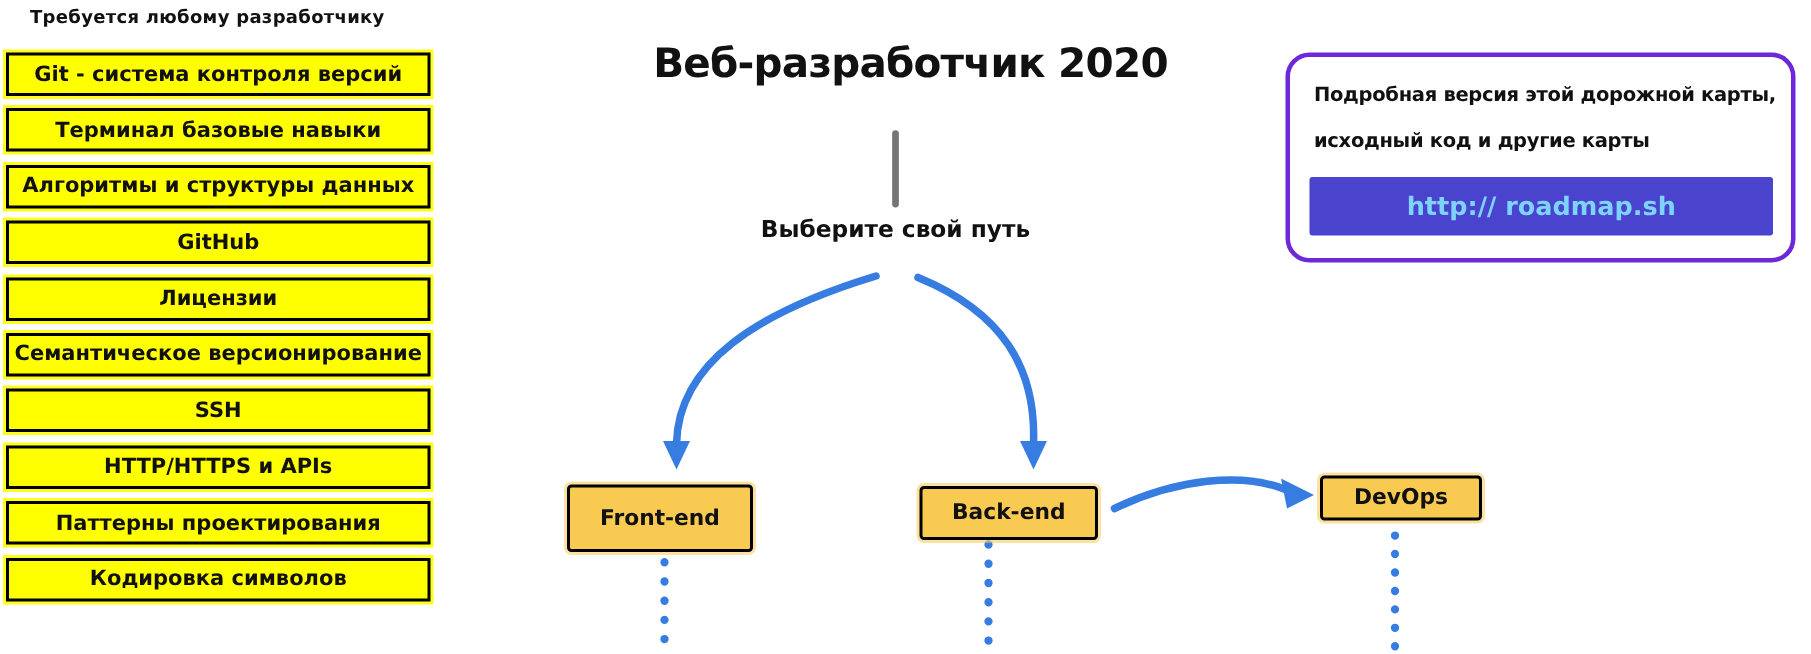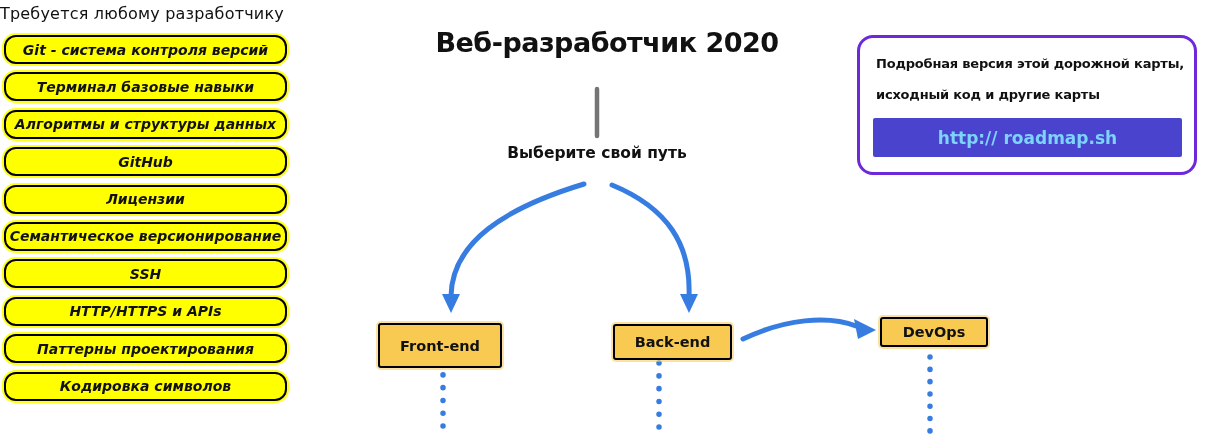--- a/index.html
+++ b/index.html
@@ -7,35 +7,35 @@
   body {
     position: relative;
     background: #ffffff;
     font-family: "DejaVu Sans", "Liberation Sans", sans-serif;
     color: #111;
     overflow: hidden;
   }
 
   
   .skill-note {
-    position: absolute; left: 0; top: 4px;
-    font-size: 16px; font-weight: 400; letter-spacing: 0.2px;
+    position: absolute; left: 20px; top: 4px;
+    font-size: 12px; font-weight: 700; letter-spacing: 0.2px;
   }
   .skills {
     position: absolute; left: 4px; top: 35px; width: 283px;
     display: flex; flex-direction: column; gap: 8.4px;
   }
   .skill-box {
     height: 29px;
     background: #FFFF00;
     border: 2.5px solid #000;
-    border-radius: 12px;
+    border-radius: 0;
     box-shadow: 0 0 0 2px rgba(255,255,0,.9);
     display: flex; align-items: center; justify-content: center;
-    font-size: 14px; font-weight: 700; font-style: italic;
+    font-size: 14px; font-weight: 700;
   }
 
   
   .title {
     position: absolute; left: 412px; top: 27px; width: 390px;
     text-align: center; font-size: 27px; font-weight: 700; letter-spacing: -0.5px;
   }
   .choose {
     position: absolute; left: 480px; top: 144px; width: 234px;
     text-align: center; font-size: 15.5px; font-weight: 700;

